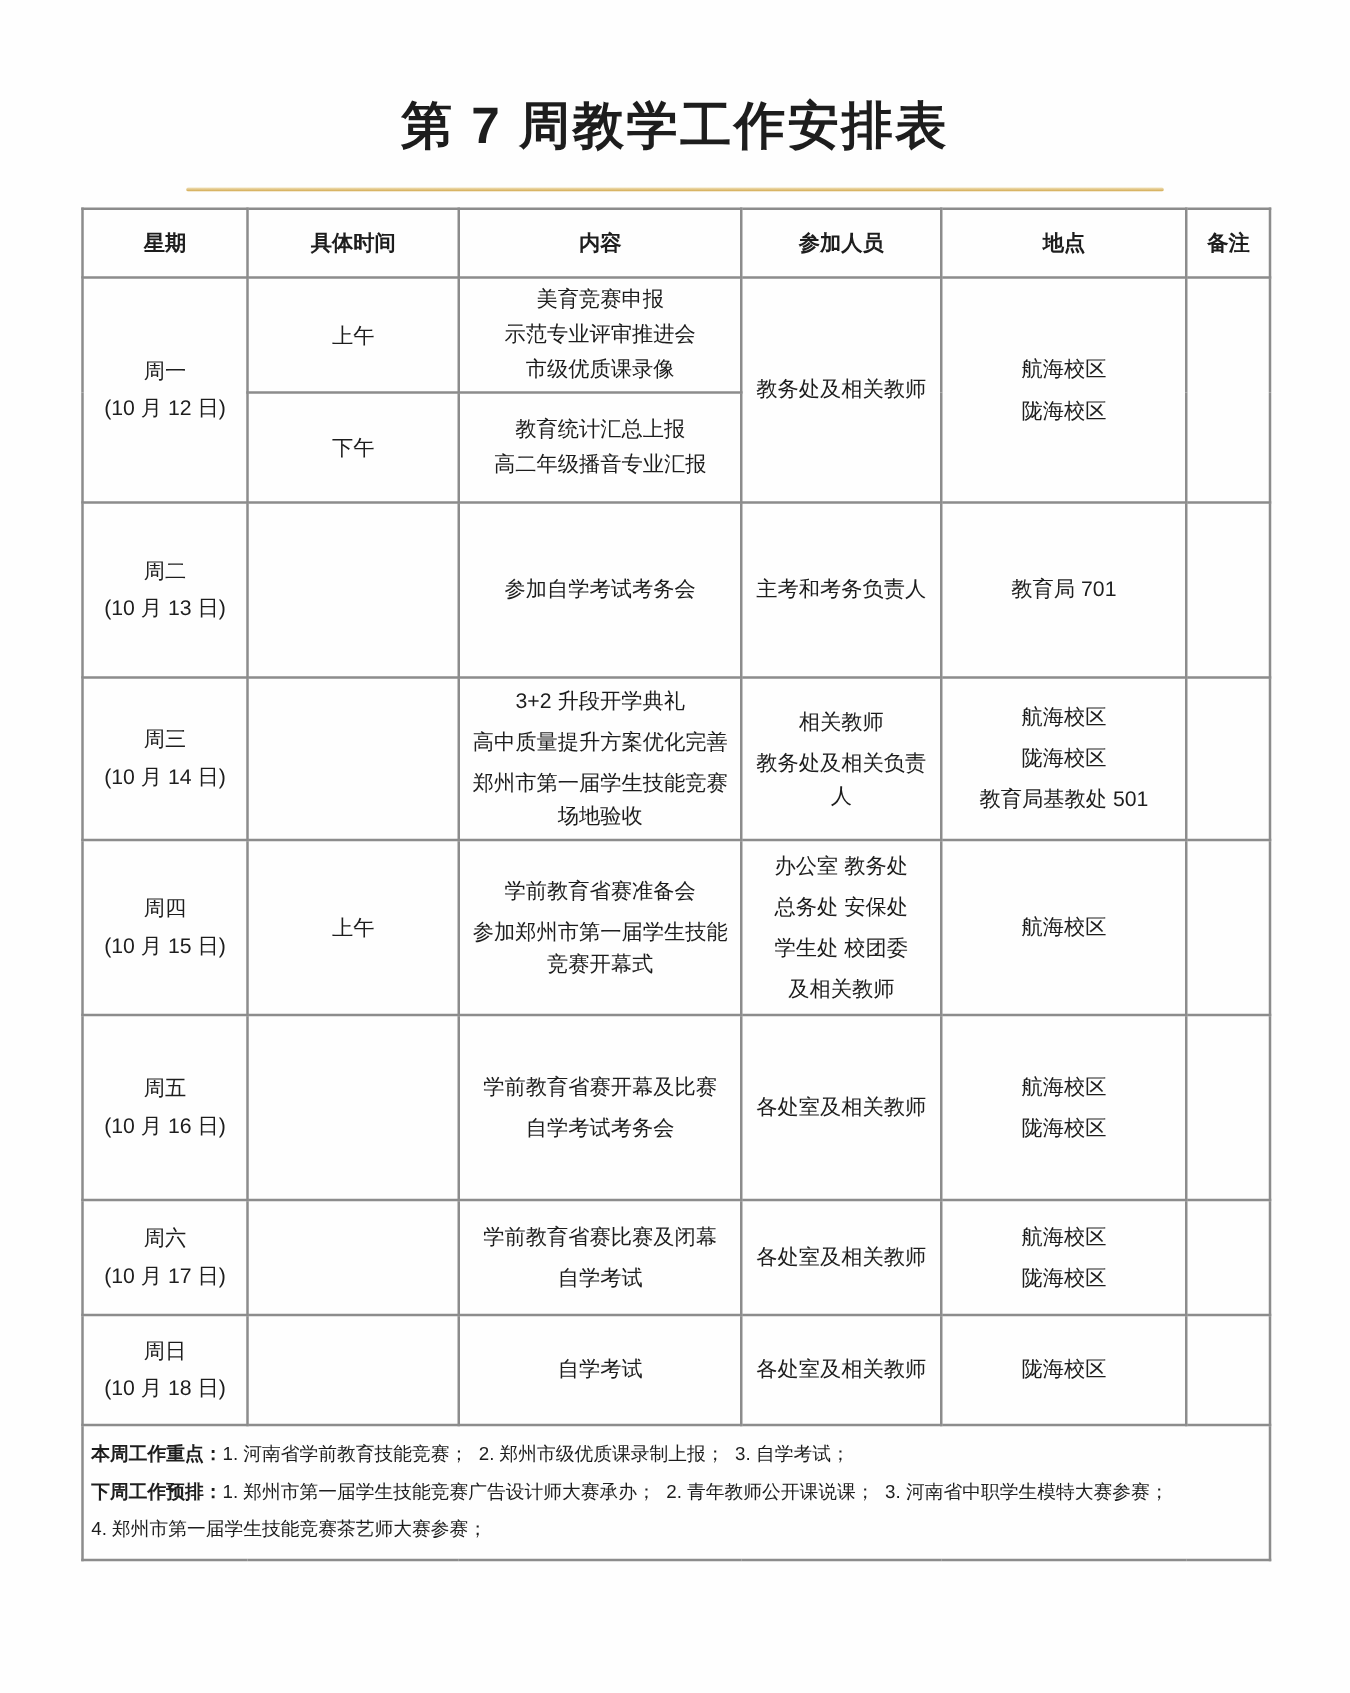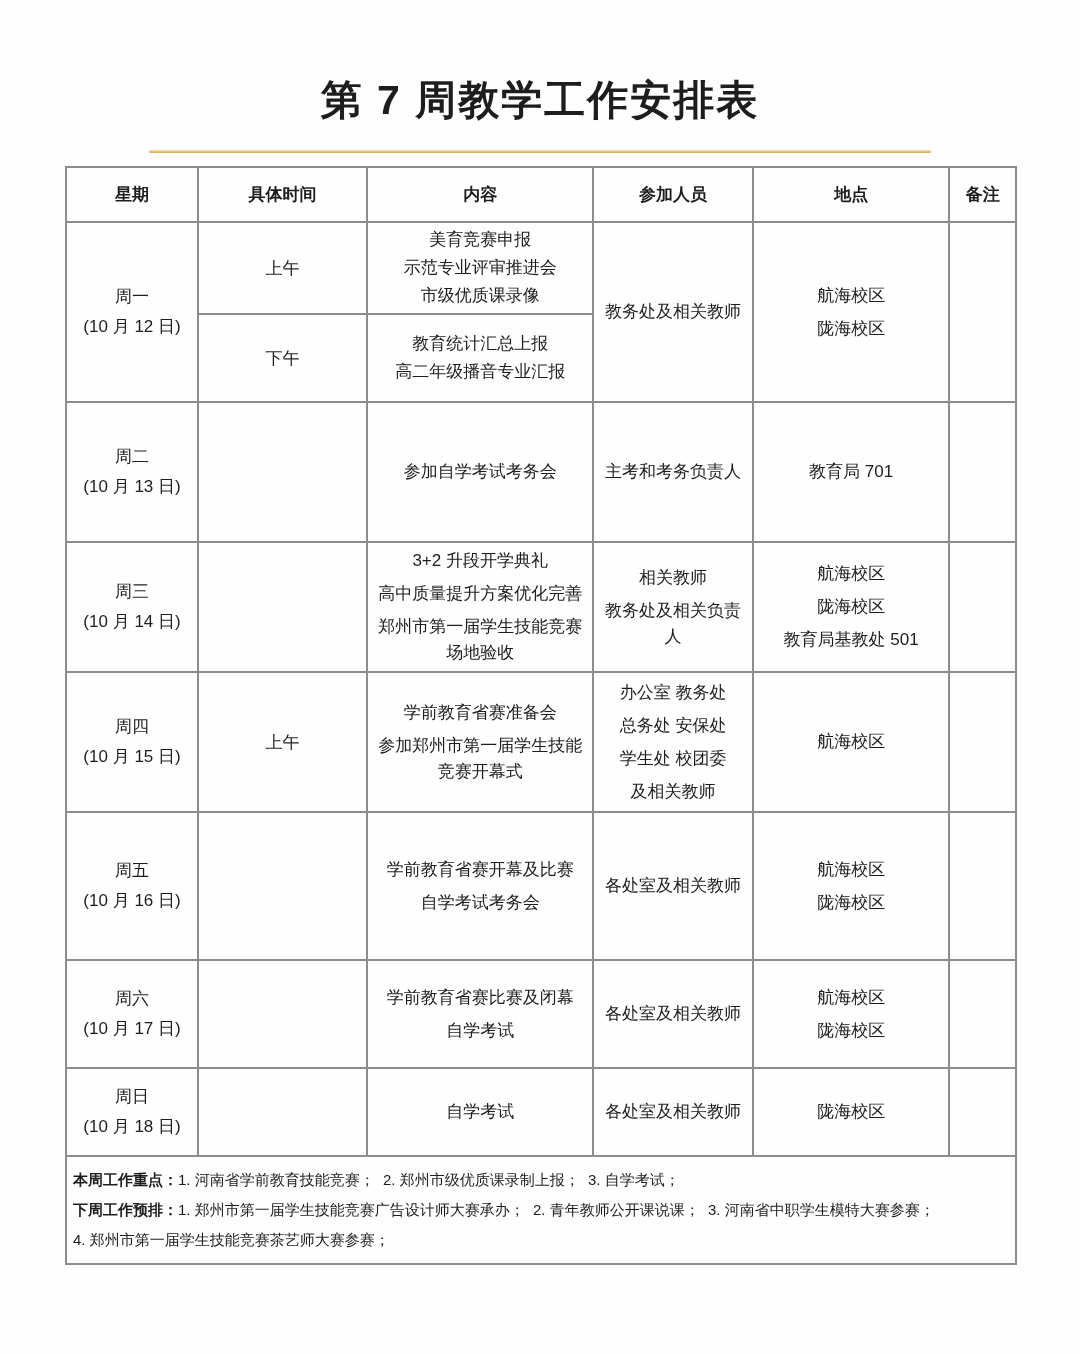--- a/index.html
+++ b/index.html
@@ -73,21 +73,21 @@
   col.w-loc  { width: 20.7%; }
   col.w-note { width: 7.0%; }
 
   tr.r-head   { height: 55px; border-radius: 12px; }
   tr.r-mon-am { height: 84px; }
   tr.r-mon-pm { height: 88px; }
   tr.r-tue    { height: 140px; }
   tr.r-wed    { height: 130px; }
   tr.r-thu    { height: 140px; }
   tr.r-fri    { height: 148px; }
-  tr.r-sat    { height: 108px; }
+  tr.r-sat    { height: 92px; }
   tr.r-sun    { height: 88px; }
   tr.r-footer { height: 104px; }
 
   .line { line-height: 26px; }
   td .line + .line { margin-top: 7px; }
   td.tight .line + .line { margin-top: 2px; }
   td.c-day .line + .line { margin-top: 4px; }
 
   td.c-footer {
     text-align: left;

